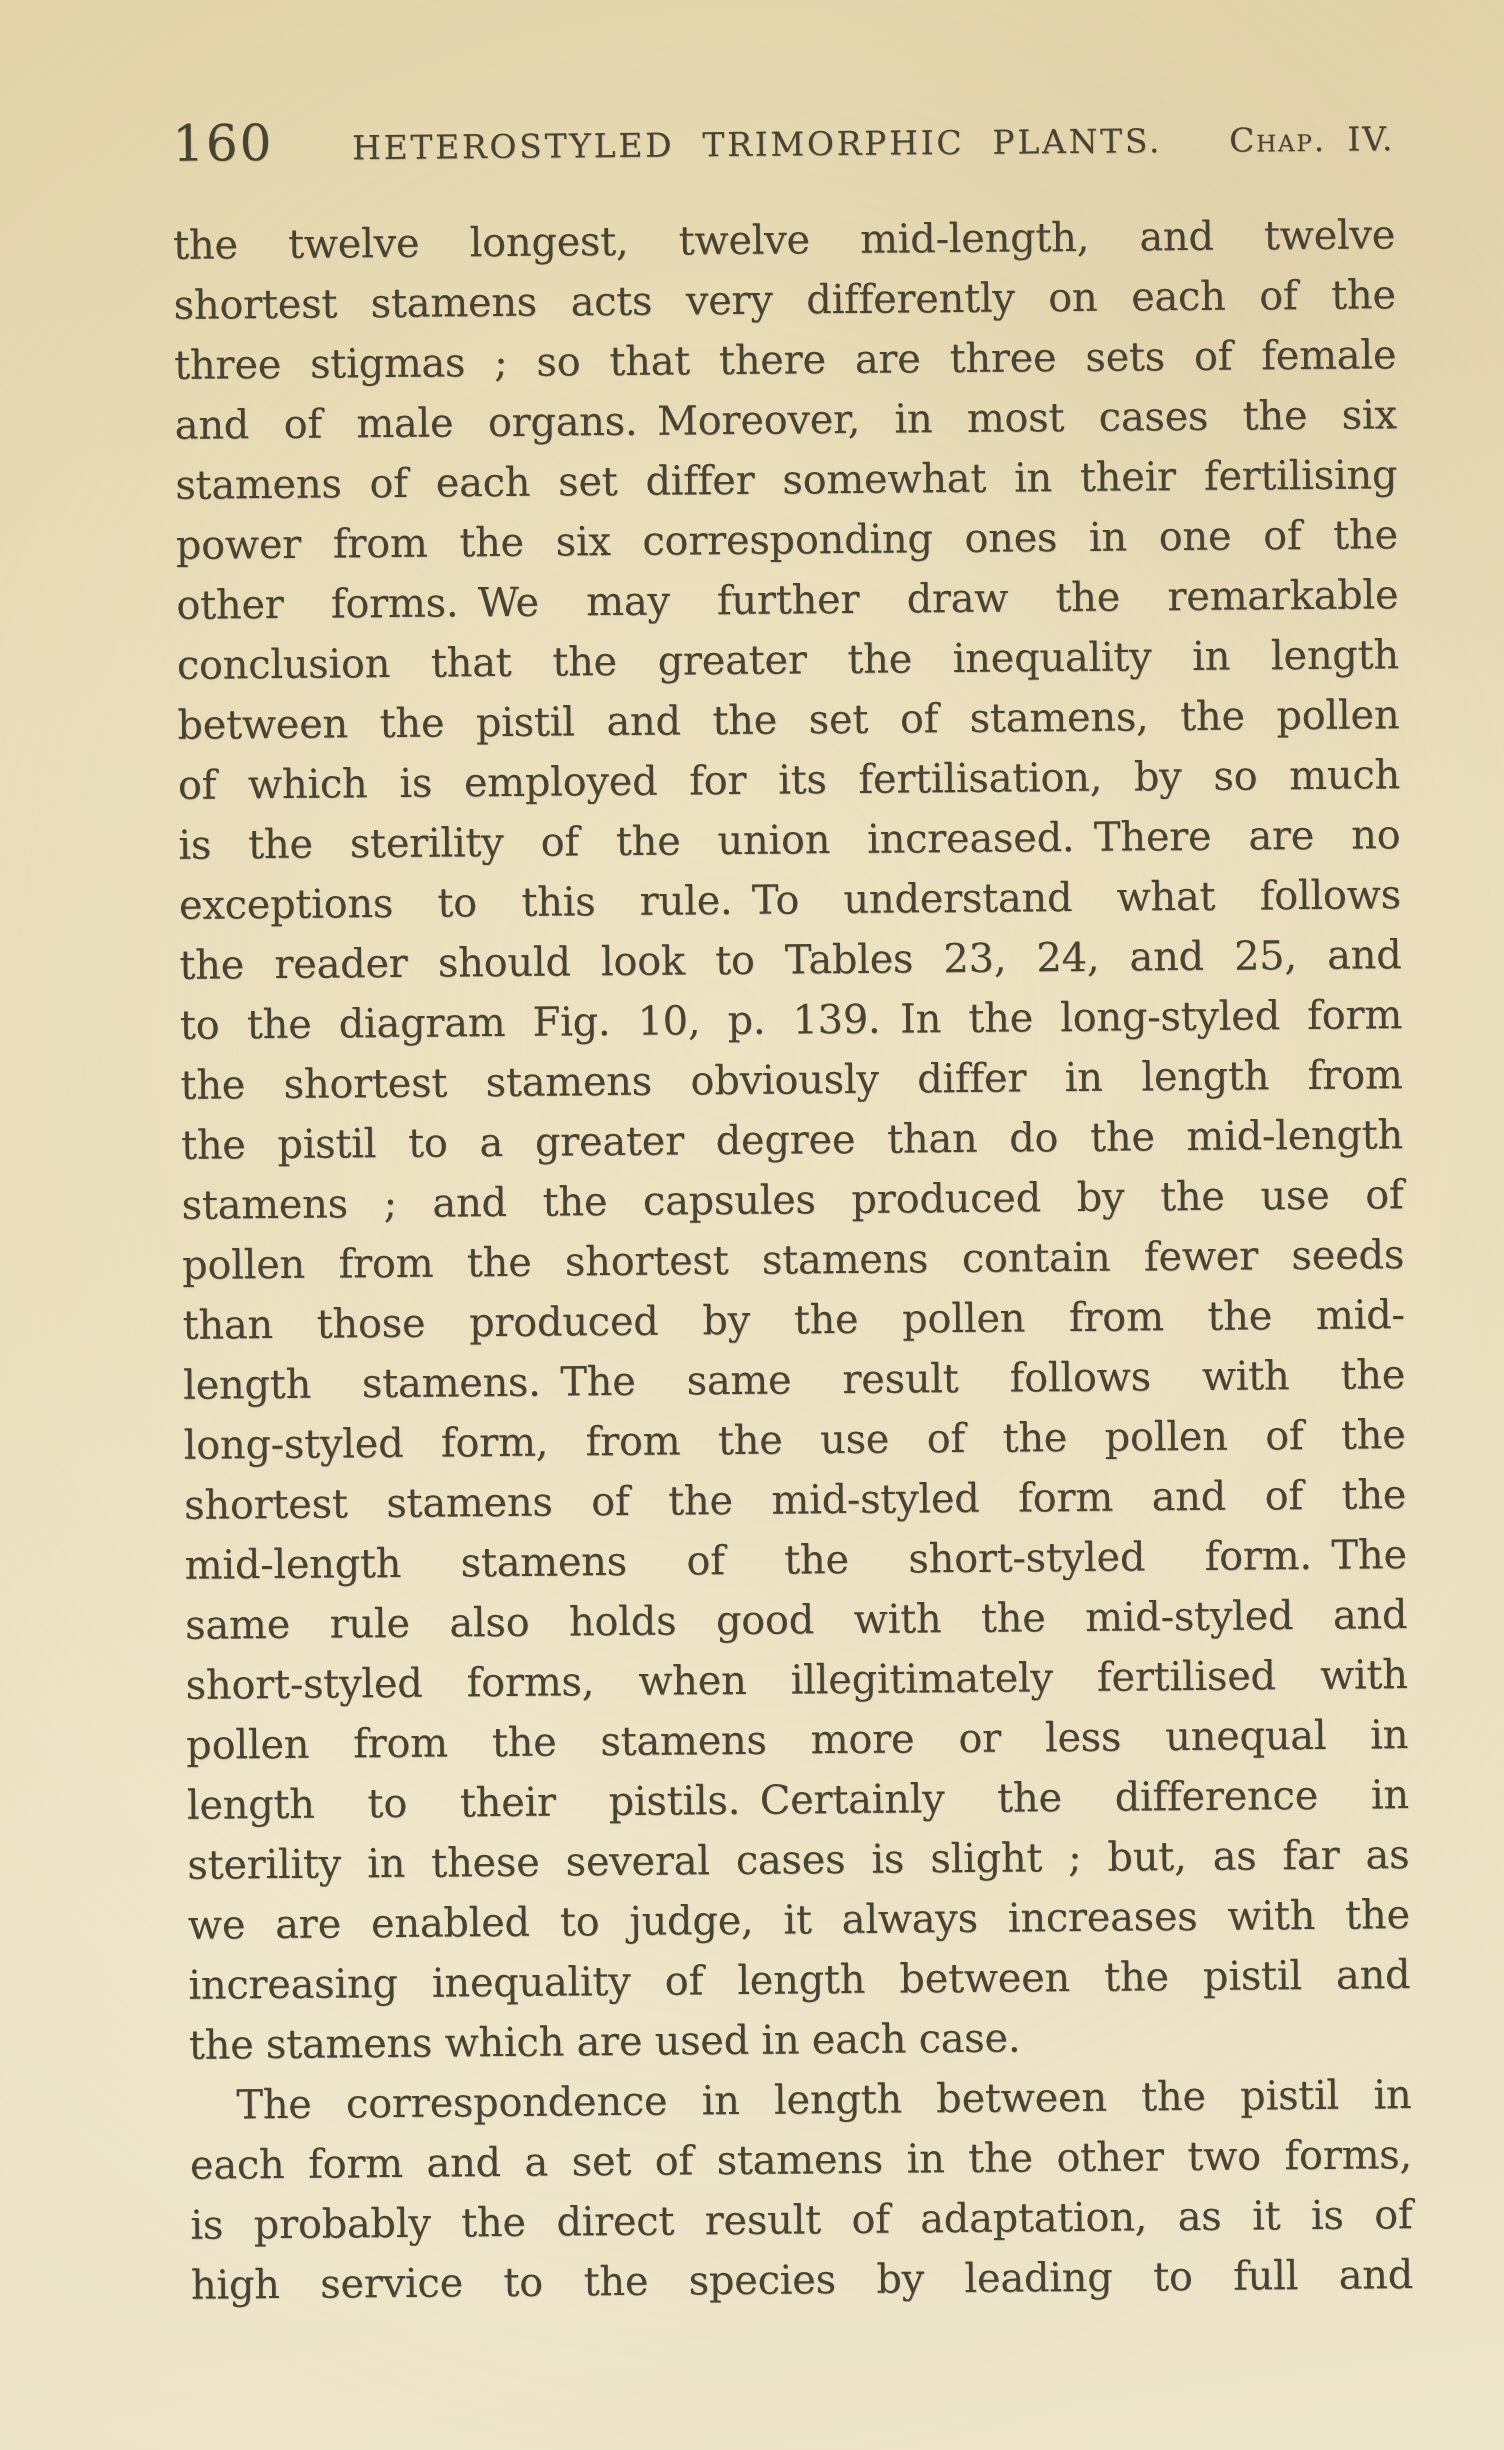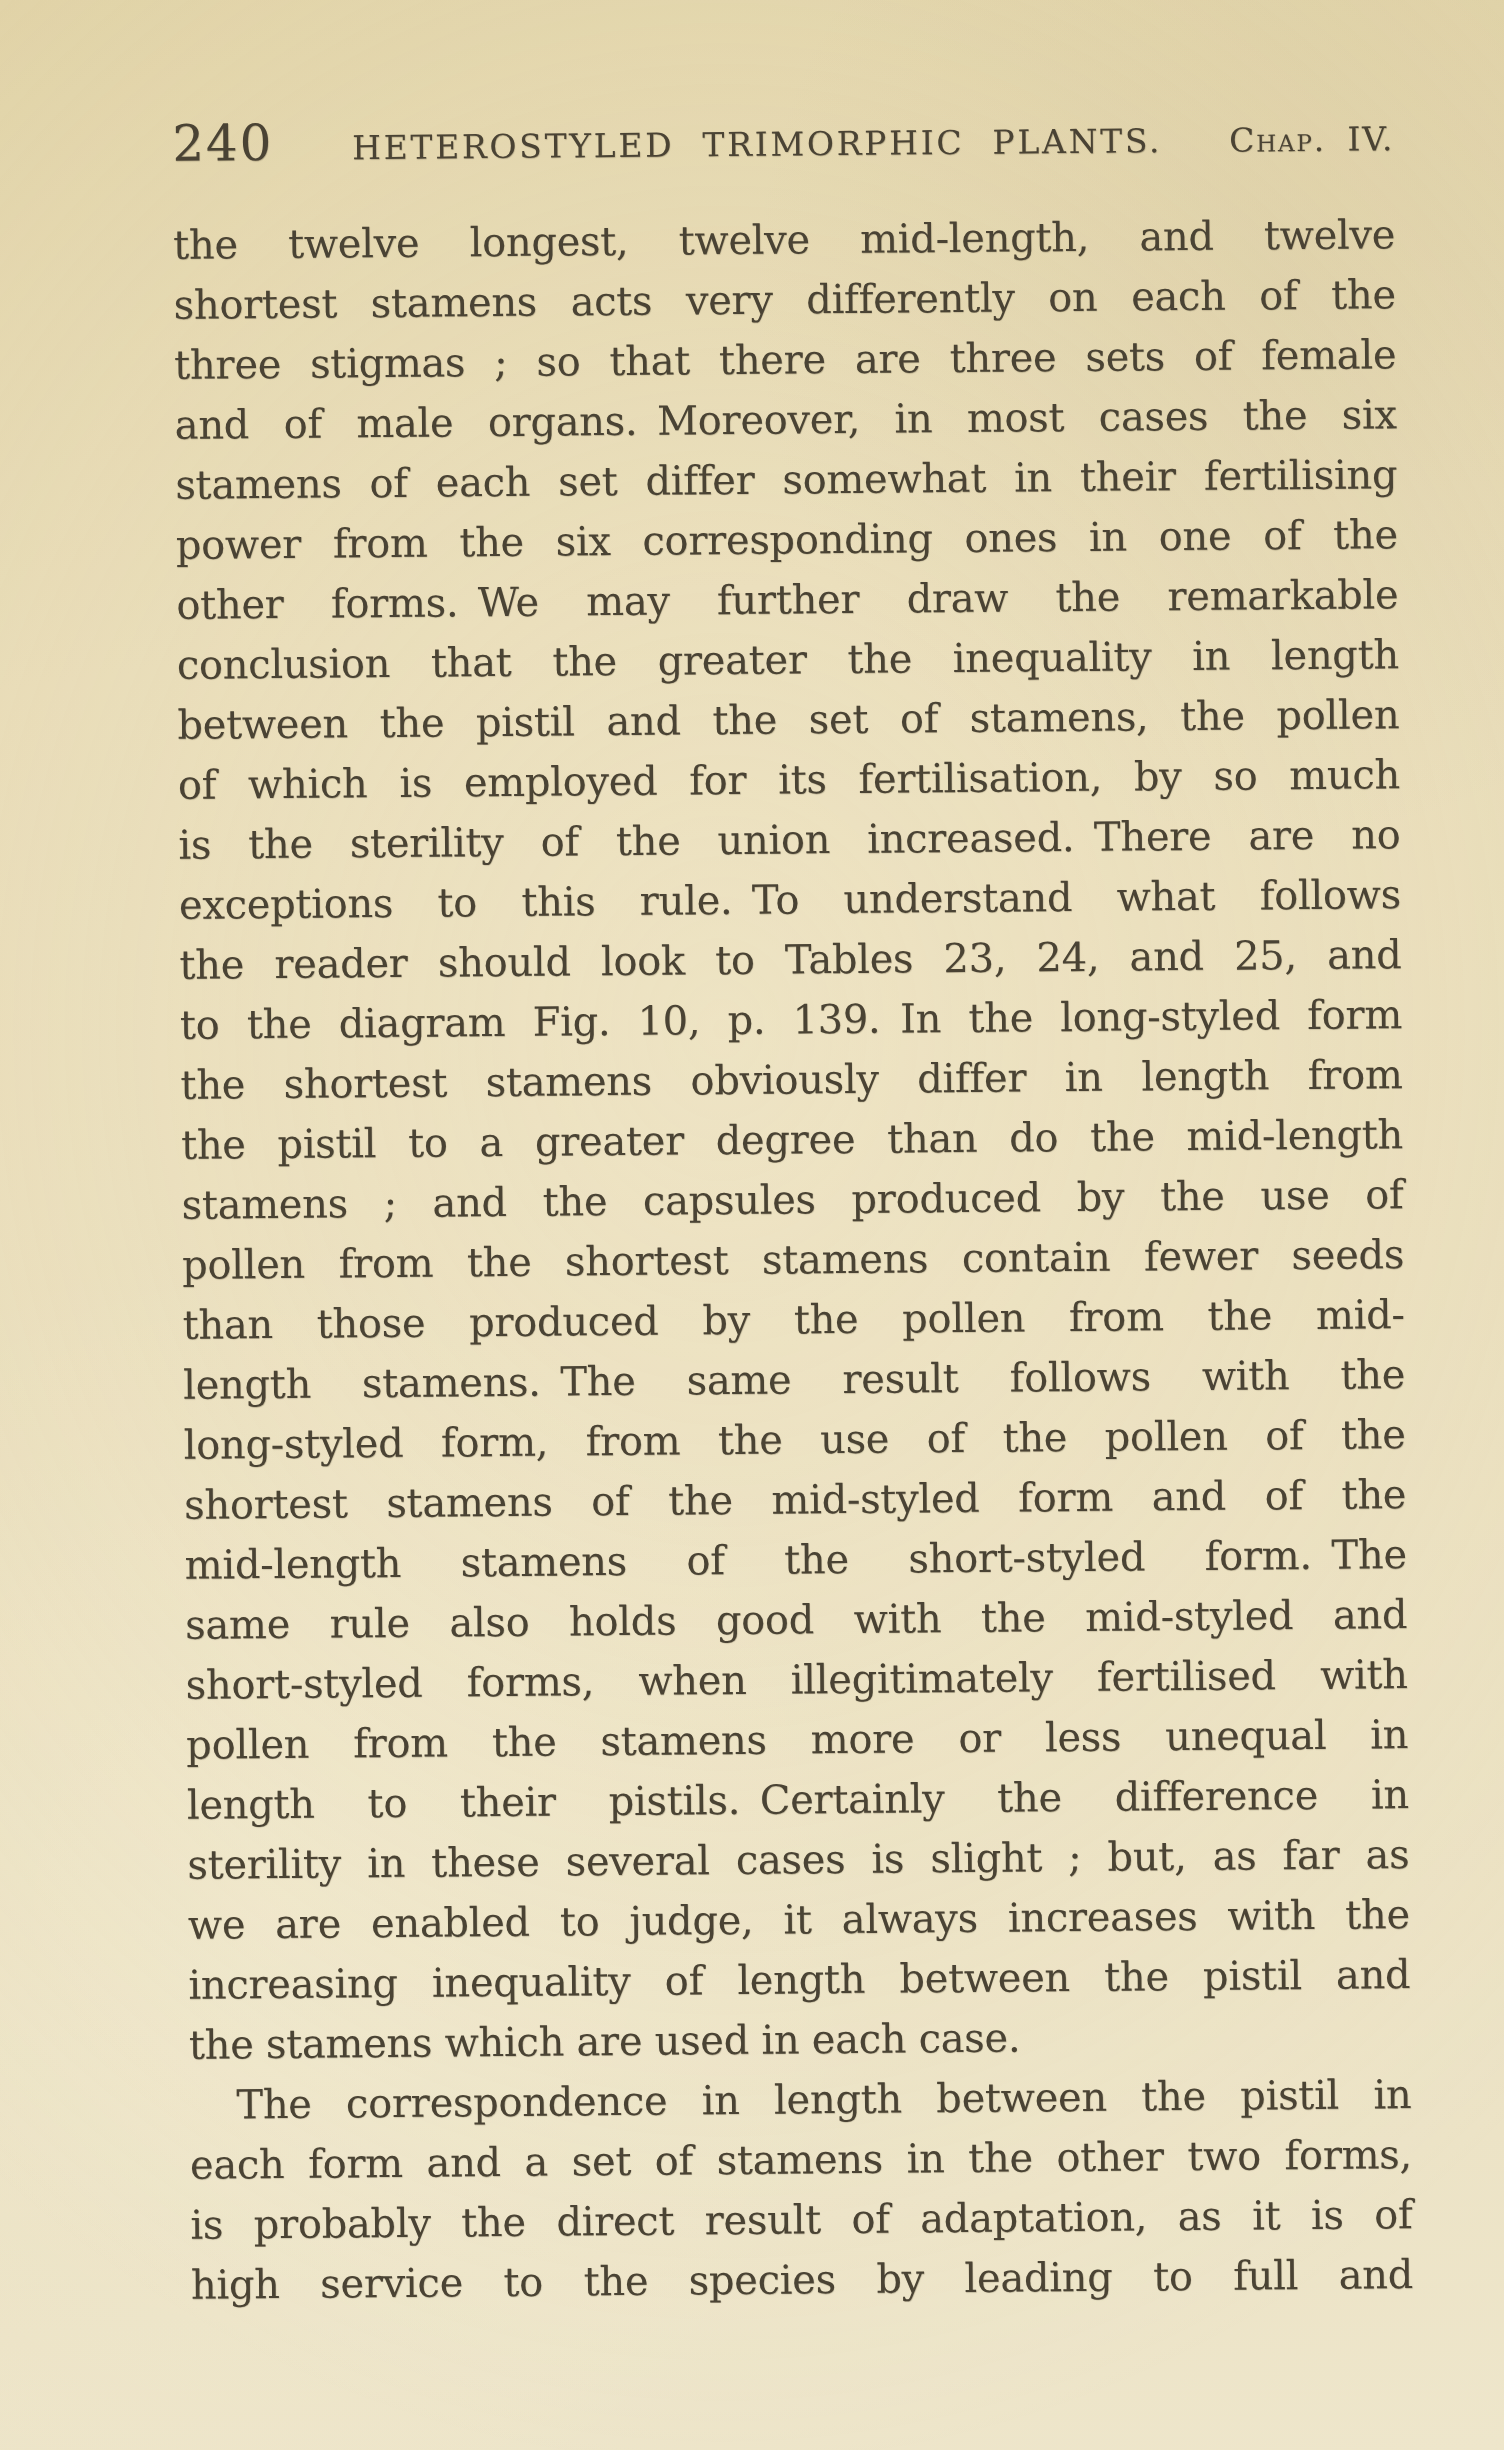--- a/index.html
+++ b/index.html
@@ -79,21 +79,21 @@
   .line.indent {
     text-indent: 47px;
   }
 </style>
 </head>
 <body>
 
 <div class="page">
   <div class="sheet">
     <header class="running-head">
-      <span class="page-num">240</span>
+      <span class="page-num">160</span>
       <span class="head-title">HETEROSTYLED TRIMORPHIC PLANTS.</span>
       <span class="head-chap">Chap. IV.</span>
     </header>
     <main class="text-block">
         <div class="line">the twelve longest, twelve mid-length, and twelve</div>
         <div class="line">shortest stamens acts very differently on each of the</div>
         <div class="line">three stigmas ; so that there are three sets of female</div>
         <div class="line">and of male organs. Moreover, in most cases the six</div>
         <div class="line">stamens of each set differ somewhat in their fertilising</div>
         <div class="line">power from the six corresponding ones in one of the</div>

